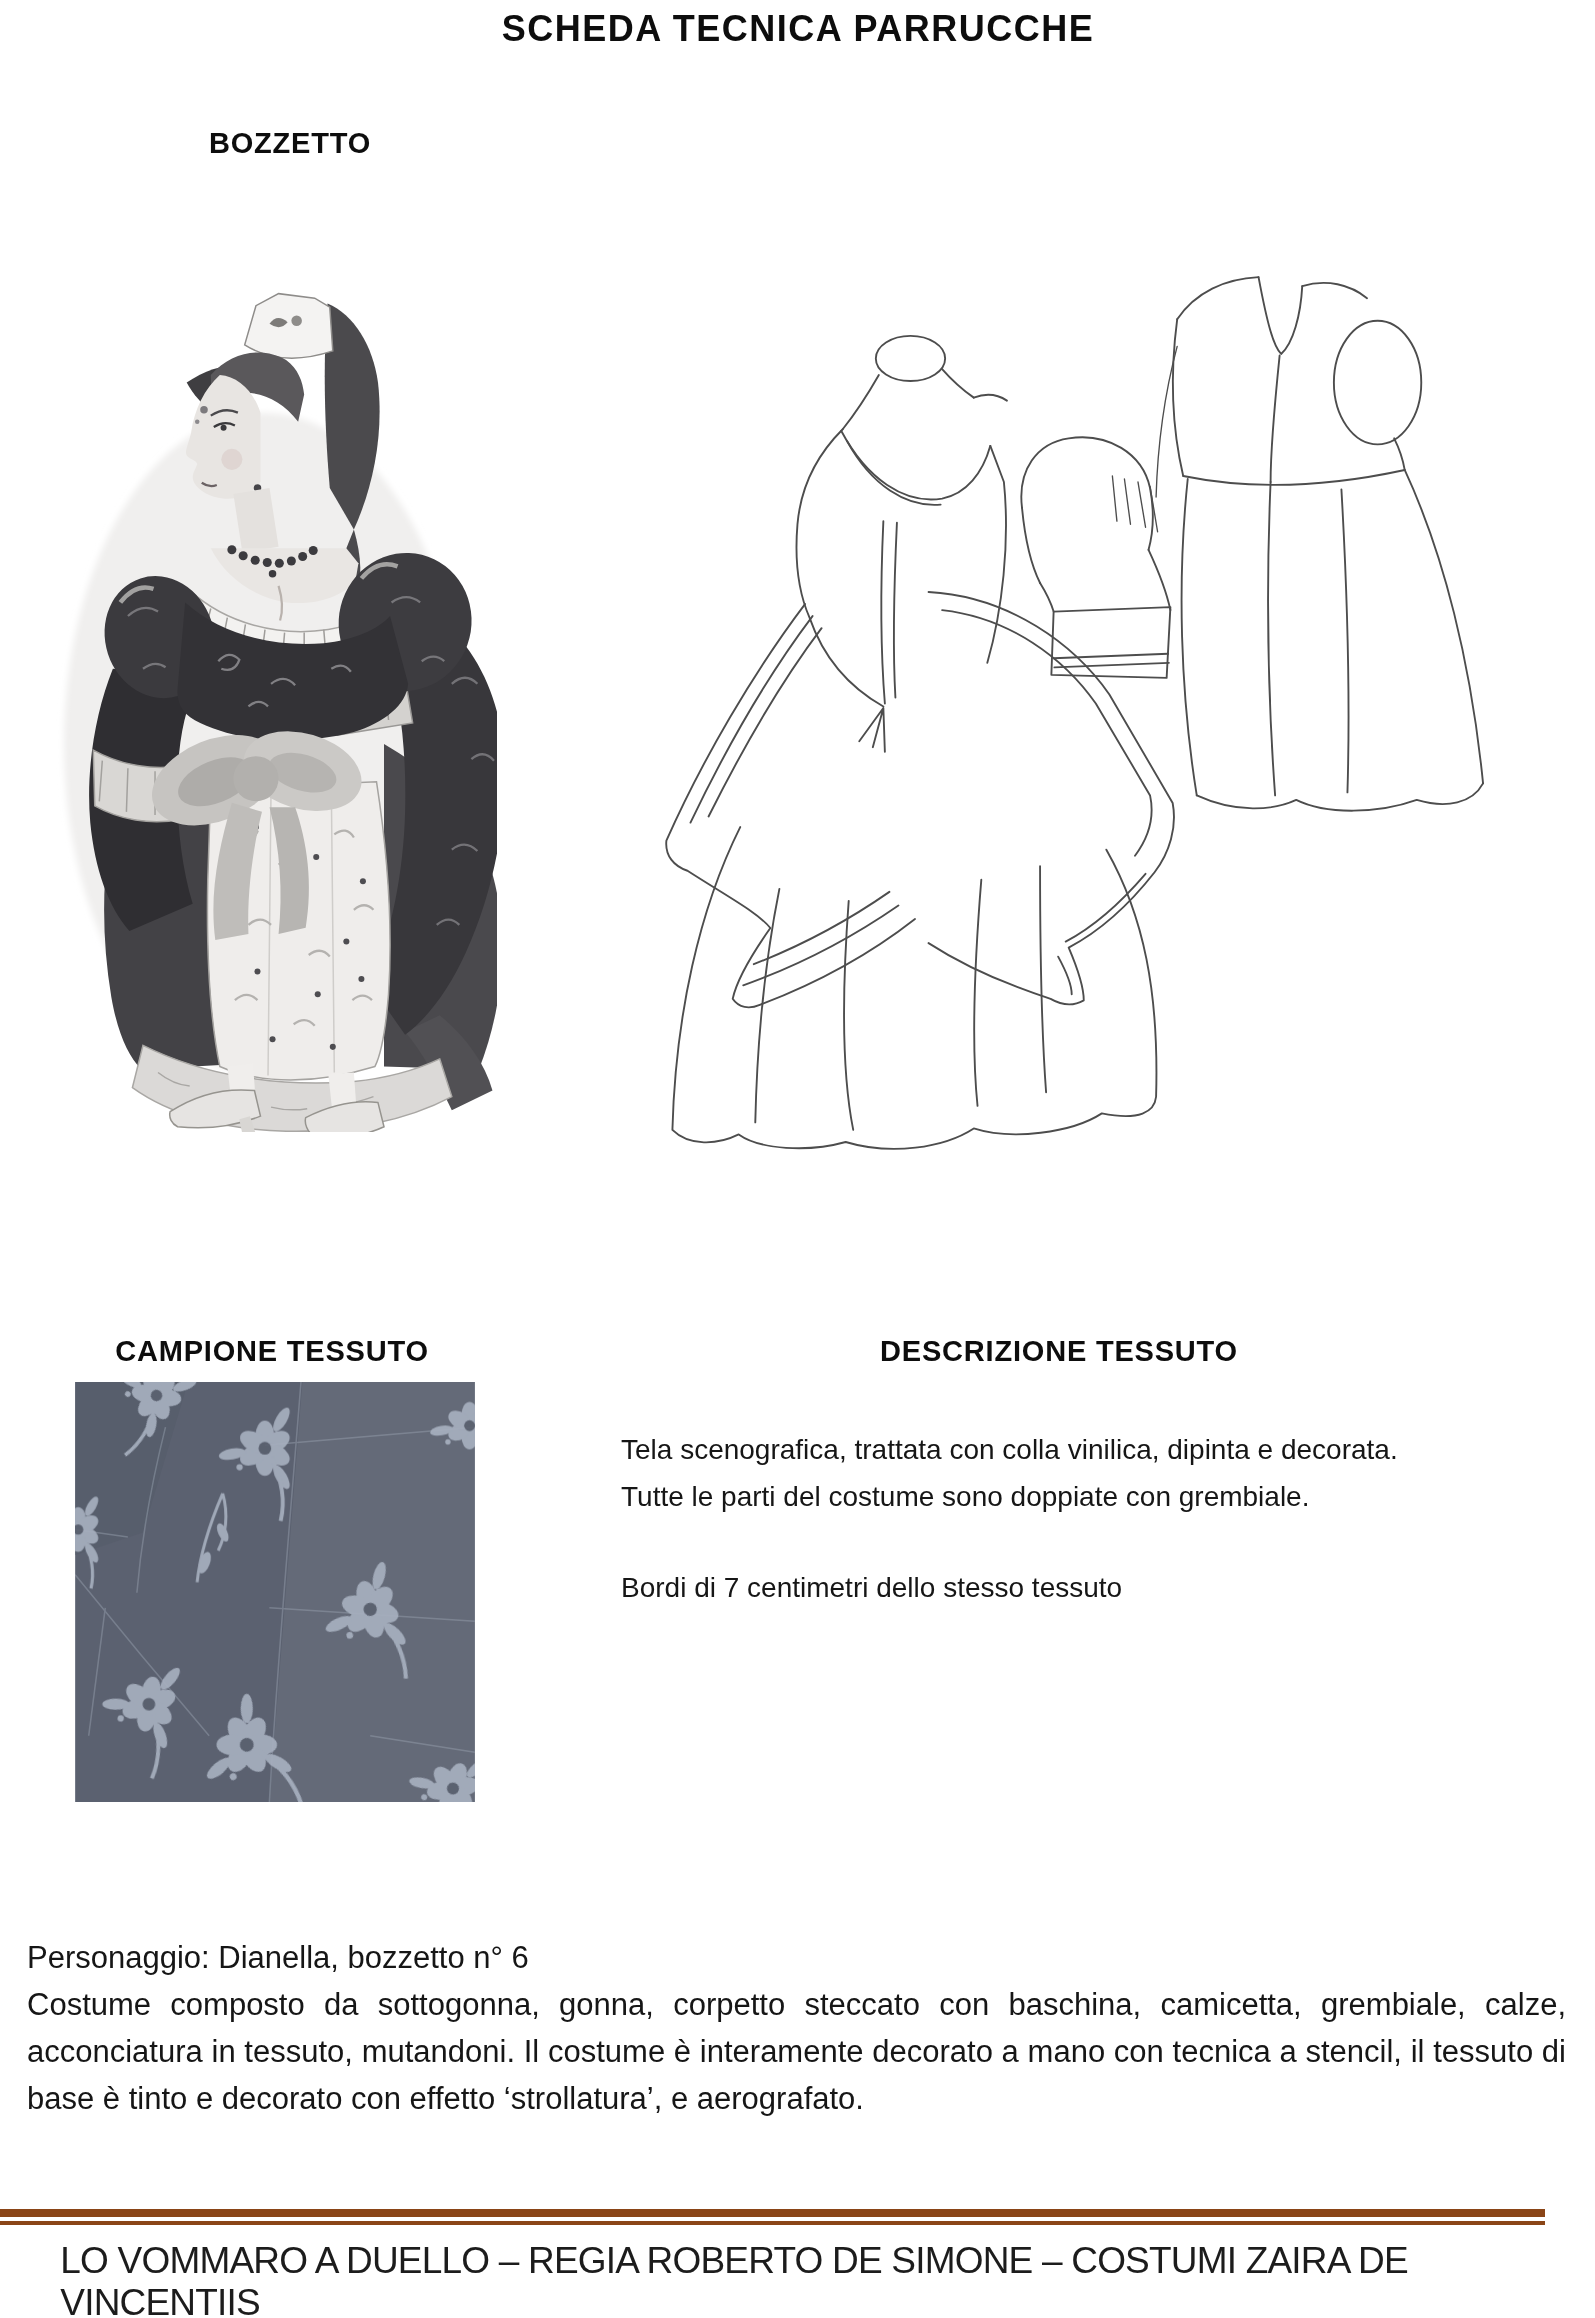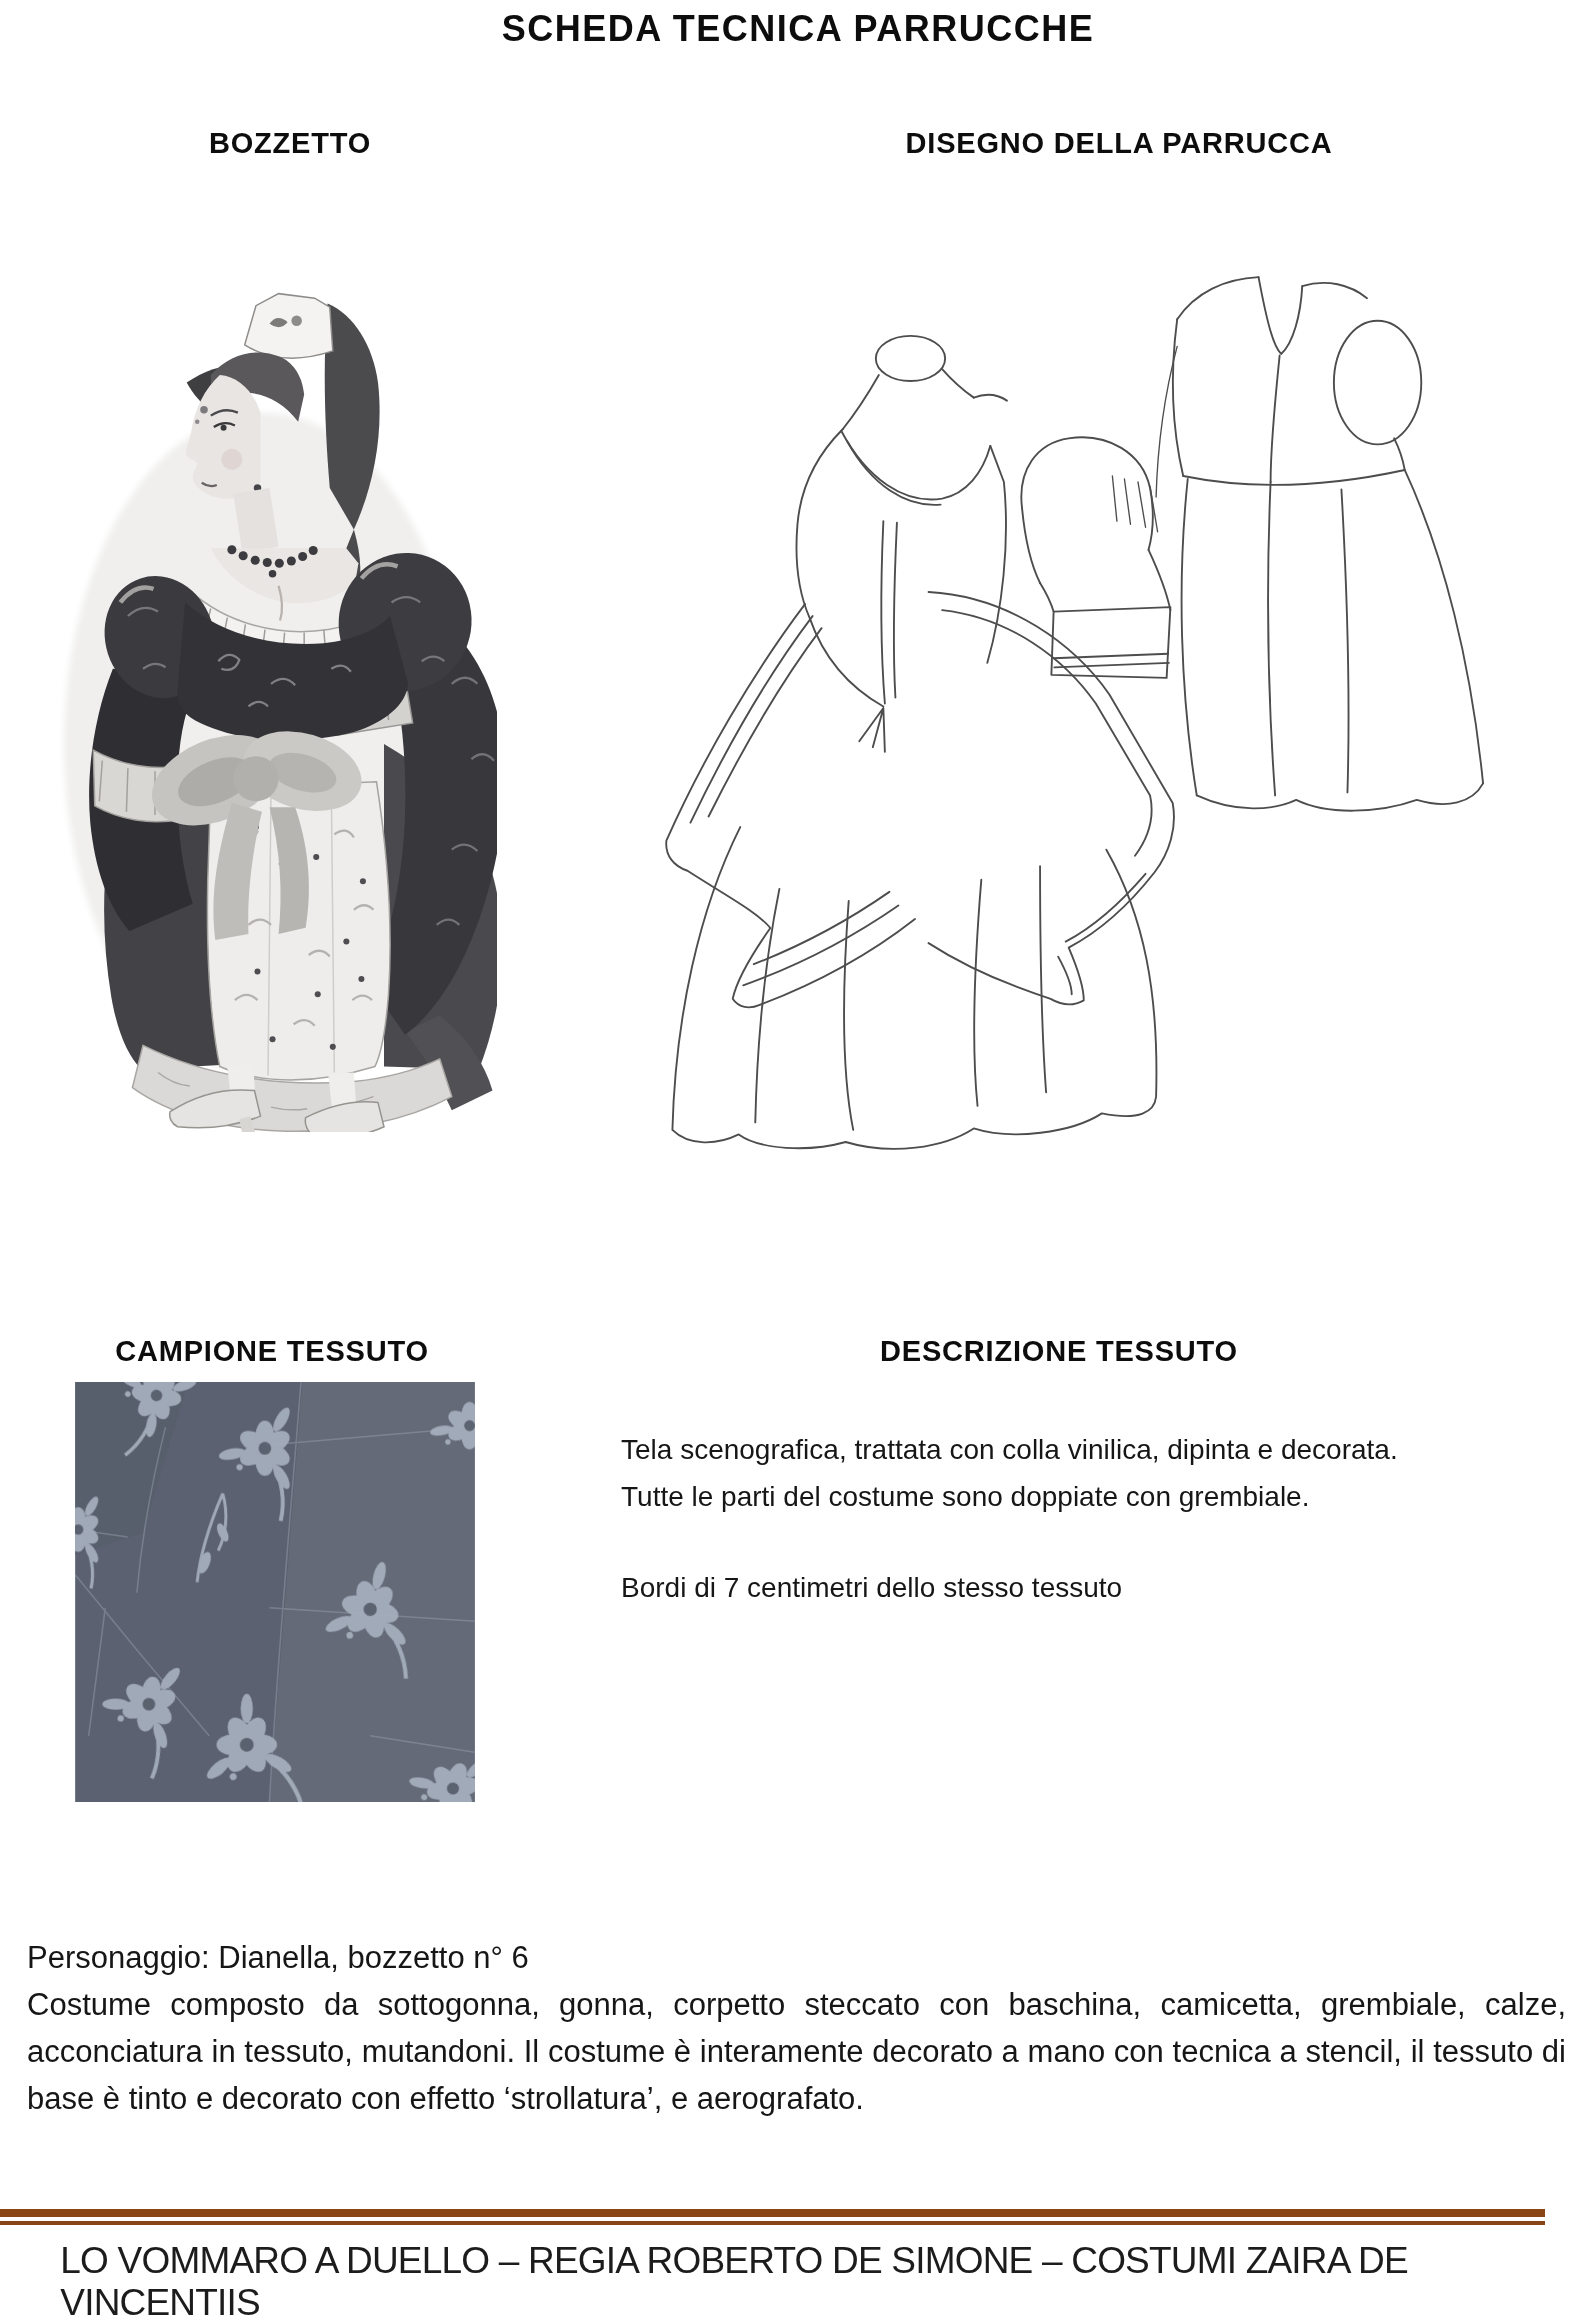--- a/index.html
+++ b/index.html
@@ -37,21 +37,20 @@
   svg{display:block;}
 </style>
 <title>SCHEDA TECNICA PARRUCCHE</title></head>
 <body>
 
 <div id="page">
 
   <div class="abs col-label" id="label-bozzetto">BOZZETTO</div>
 
   <div class="abs" id="doc-title">SCHEDA TECNICA PARRUCCHE</div>
-  <div class="abs col-label" id="label-disegno">DISEGNO DELLA PARRUCCA</div>
 
   <div class="abs" id="sketch-figure">
     <svg width="467" height="870" viewBox="0 0 620 1155">
       <defs>
         <filter id="soft" x="-20%" y="-20%" width="140%" height="140%">
             <feGaussianBlur stdDeviation="4"></feGaussianBlur>
           </filter>
       </defs>
 
       <ellipse cx="310" cy="640" rx="265" ry="440" fill="#f0efee" filter="url(#soft)"></ellipse>

